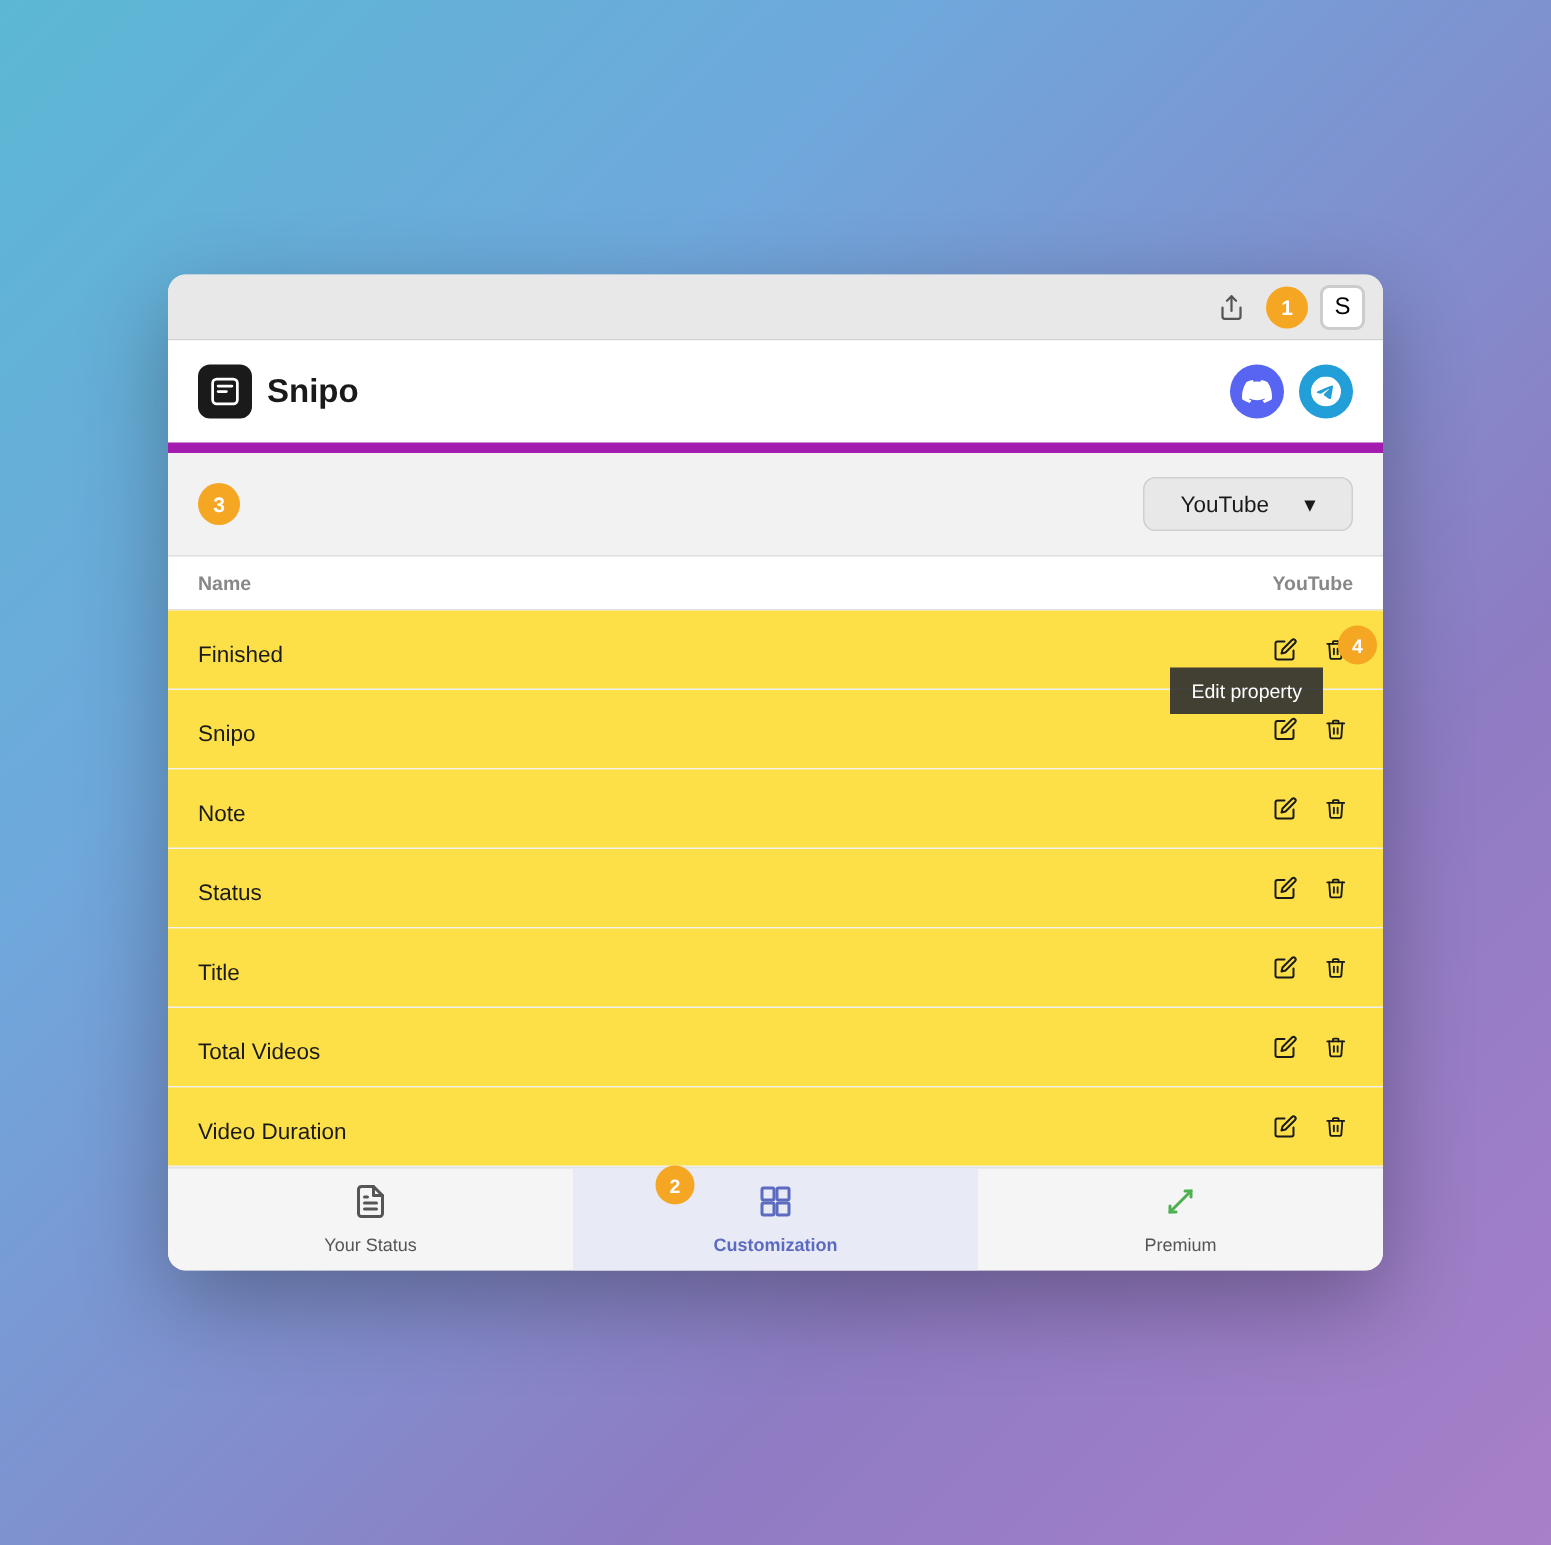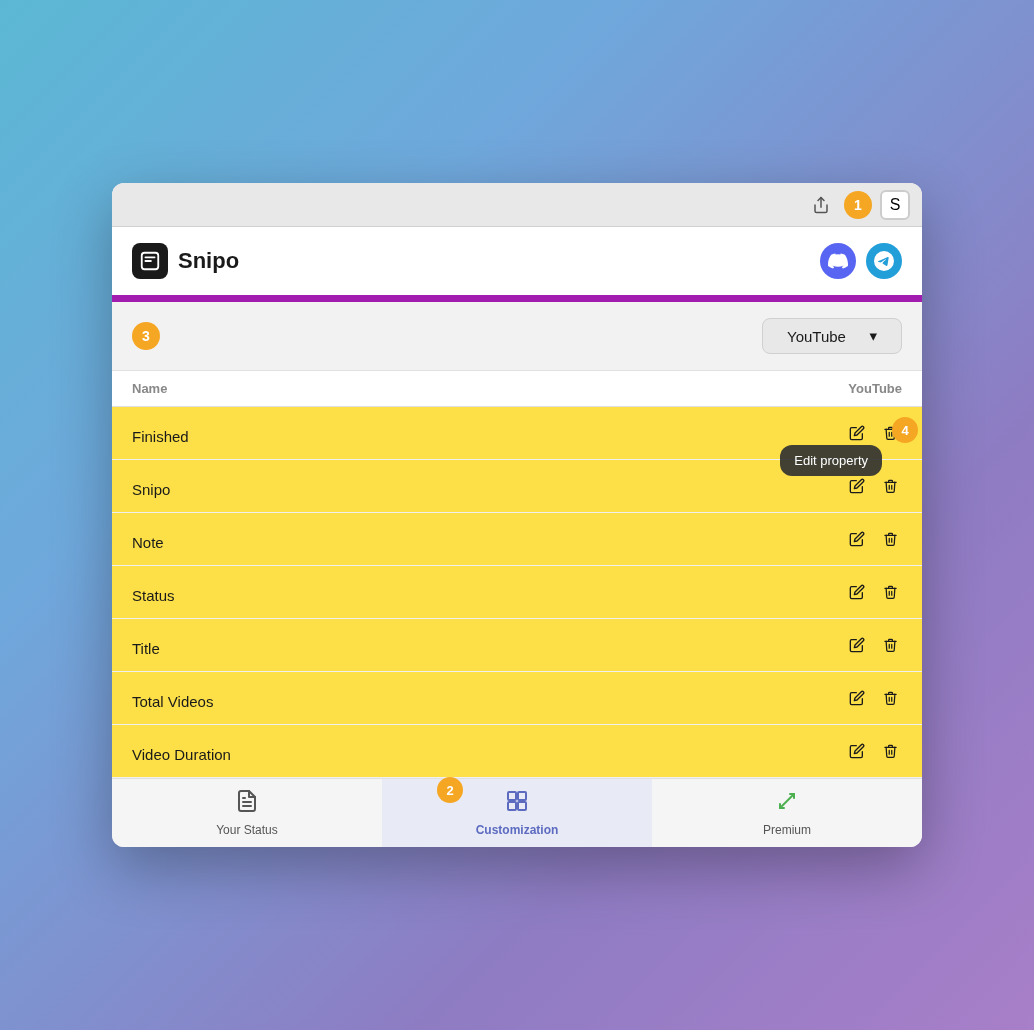--- a/index.html
+++ b/index.html
@@ -213,21 +213,21 @@
       align-items: center;
     }
 
     .tooltip-popup {
       position: absolute;
       right: 40px;
       top: 38px;
       background: rgba(50,50,50,0.92);
       color: white;
       padding: 8px 14px;
-      border-radius: 12px;
+      border-radius: 0;
       font-size: 13px;
       white-space: nowrap;
       z-index: 10;
     }
 
     .bottom-nav {
       display: flex;
       background: #f5f5f5;
       border-top: 1px solid #e0e0e0;
     }

